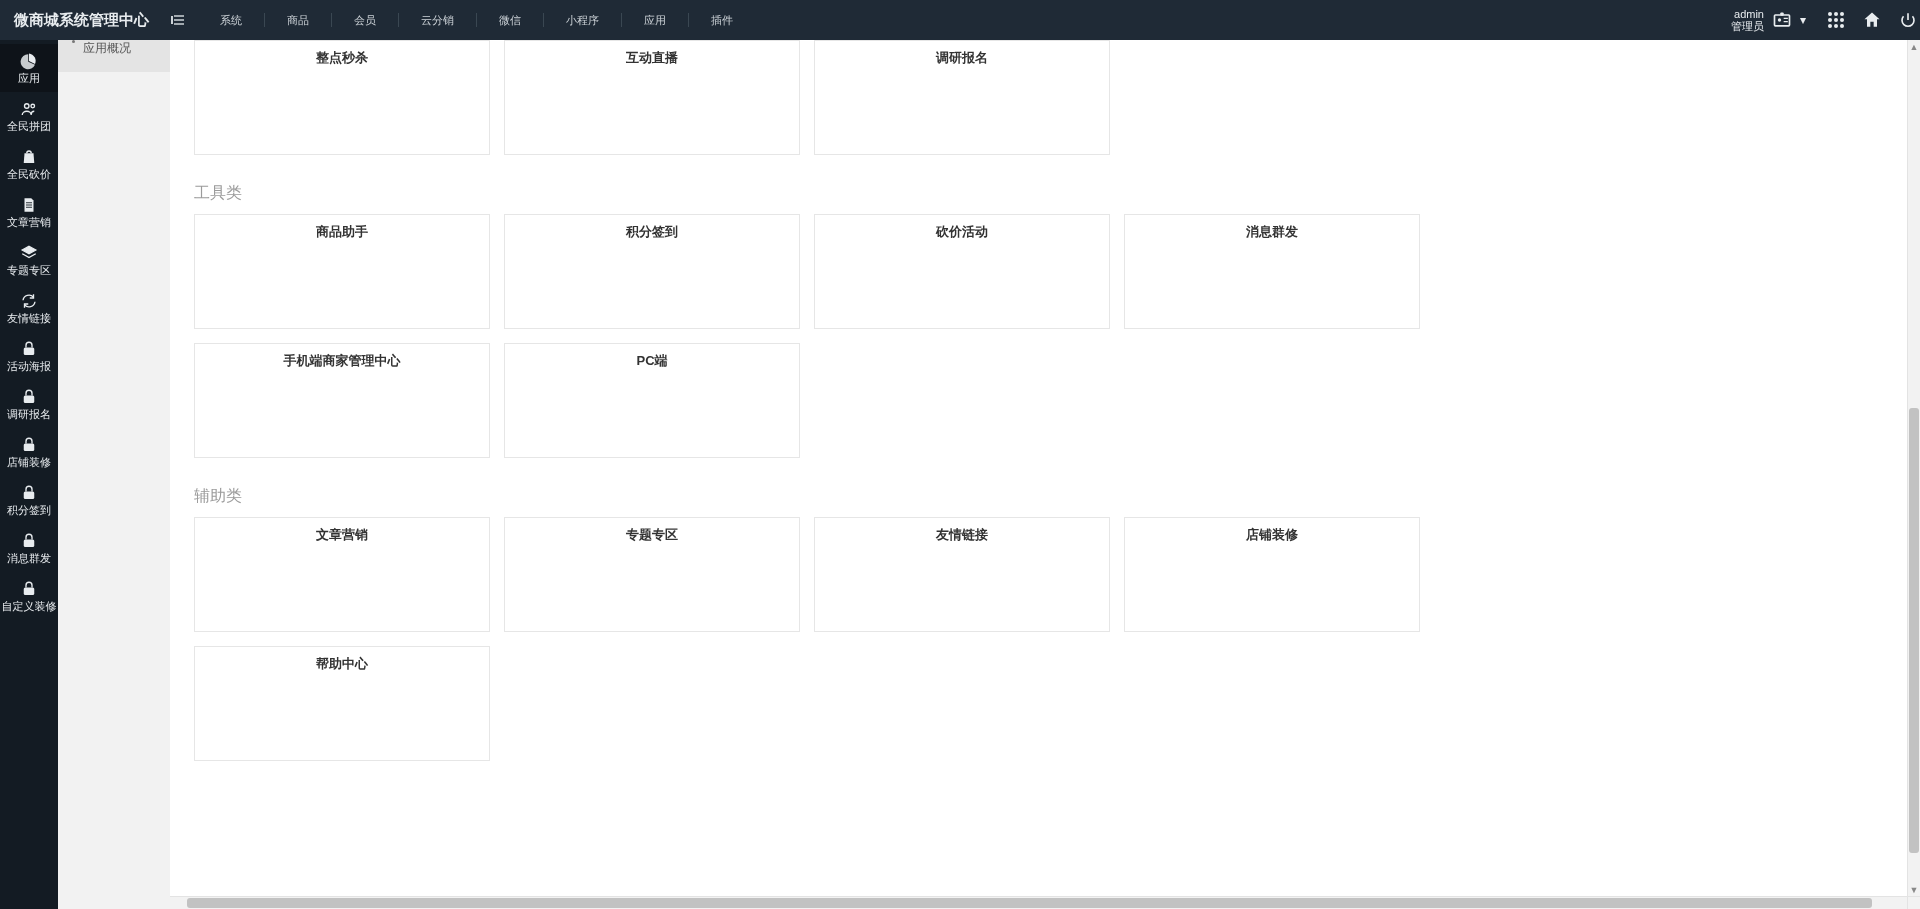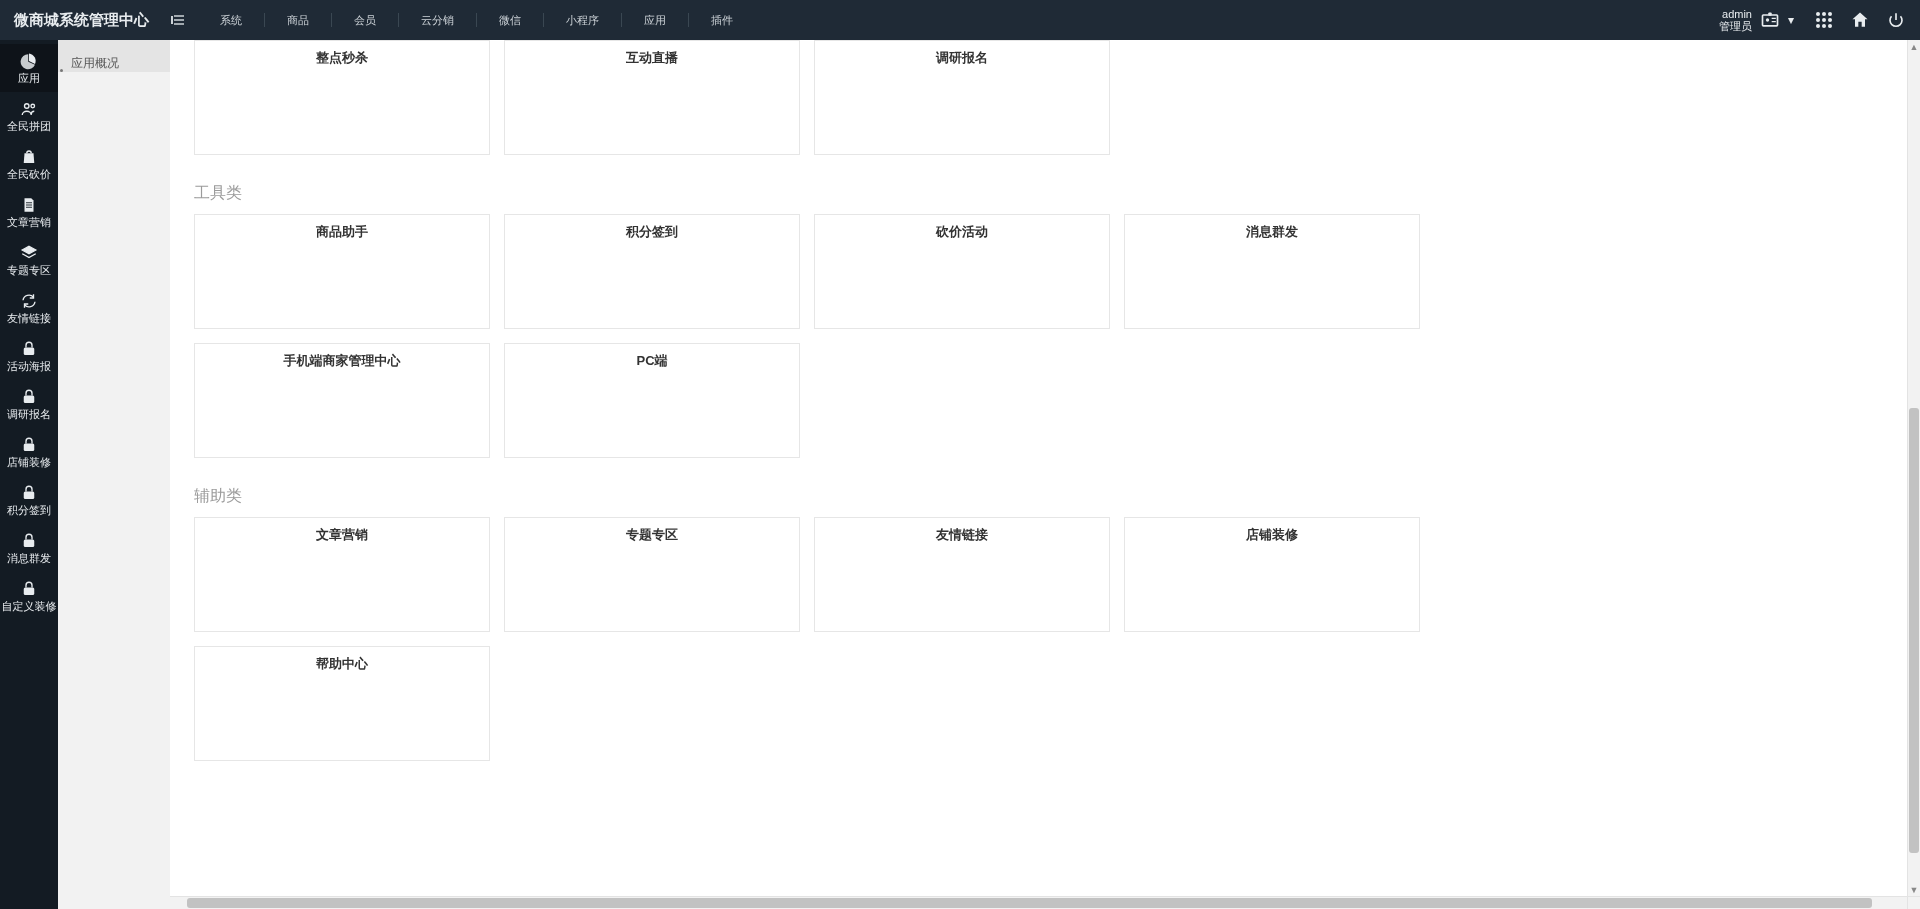--- a/index.html
+++ b/index.html
@@ -17,37 +17,37 @@
   html,body{margin:0;padding:0;height:100%;width:100%;font-family:"Microsoft YaHei","Helvetica Neue",Arial,sans-serif;font-size:12px;color:#333;background:#fff;}
   body{overflow:hidden;}
 
   
   .topbar{height:40px;background:var(--dark);color:var(--text-light);display:flex;align-items:center;white-space:nowrap;}
   .brand{width:170px;padding-left:14px;font-size:15px;font-weight:bold;line-height:40px;}
   .hamburger-ish{width:18px;height:18px;margin-right:10px;display:inline-flex;align-items:center;justify-content:center;cursor:pointer;}
   .topnav{display:flex;align-items:center;height:100%;}
   .topnav-item{padding:0 22px;height:100%;display:flex;align-items:center;color:var(--text-faint);cursor:pointer;font-size:11px;}
   .topnav-sep{width:1px;height:14px;background:#3a4752;}
-  .top-right{margin-left:auto;display:flex;align-items:center;height:100%;padding-right:14px;gap:16px;}
+  .top-right{margin-left:auto;display:flex;align-items:center;height:100%;padding-right:2px;gap:16px;}
   .top-right .user{display:flex;align-items:center;gap:8px;cursor:pointer;}
   .top-right .user .names{display:flex;flex-direction:column;line-height:1.1;text-align:right;}
   .top-right .user .names span{font-size:11px;color:var(--text-light);}
   .top-right .ticon{cursor:pointer;display:flex;align-items:center;justify-content:center;width:20px;height:20px;color:var(--text-light);}
   .top-right .caret{width:10px;color:var(--text-light);}
 
   
   .sidebar{position:absolute;top:40px;left:0;bottom:0;width:58px;background:var(--side);display:flex;flex-direction:column;align-items:center;padding-top:4px;overflow:hidden;}
   .sidebar-item{width:100%;display:flex;flex-direction:column;align-items:center;justify-content:center;color:var(--text-light);padding:8px 0;cursor:pointer;gap:3px;}
   .sidebar-item.active{background:#0e1319;}
   .sidebar-item .sicon{width:18px;height:18px;display:flex;align-items:center;justify-content:center;}
   .sidebar-item .slabel{font-size:11px;line-height:1;}
 
   
   .subside{position:absolute;top:40px;left:58px;bottom:0;width:112px;background:var(--panel-bg);overflow:hidden;}
-  .subside-item{display:flex;align-items:flex-end;height:32px;padding:0 2px;color:#555;cursor:pointer;gap:8px;}
+  .subside-item{display:flex;align-items:flex-start;height:32px;padding:0 14px;color:#555;cursor:pointer;gap:8px;}
   .subside-item .dot{width:3px;height:3px;border-radius:50%;background:#777;}
   .subside-item.active{background:#e4e4e4;}
 
   
   .main{position:absolute;top:40px;left:170px;right:0;bottom:0;overflow:auto;}
   .scroll{padding:0 20px 20px 24px;}
 
   .section-title{color:var(--muted);font-size:16px;padding:14px 0 10px 0;}
   .card-row{display:flex;gap:14px;flex-wrap:wrap;}
   .card{width:296px;height:115px;border:1px solid var(--border);background:var(--content-bg);box-sizing:border-box;padding:8px 12px;cursor:default;}

